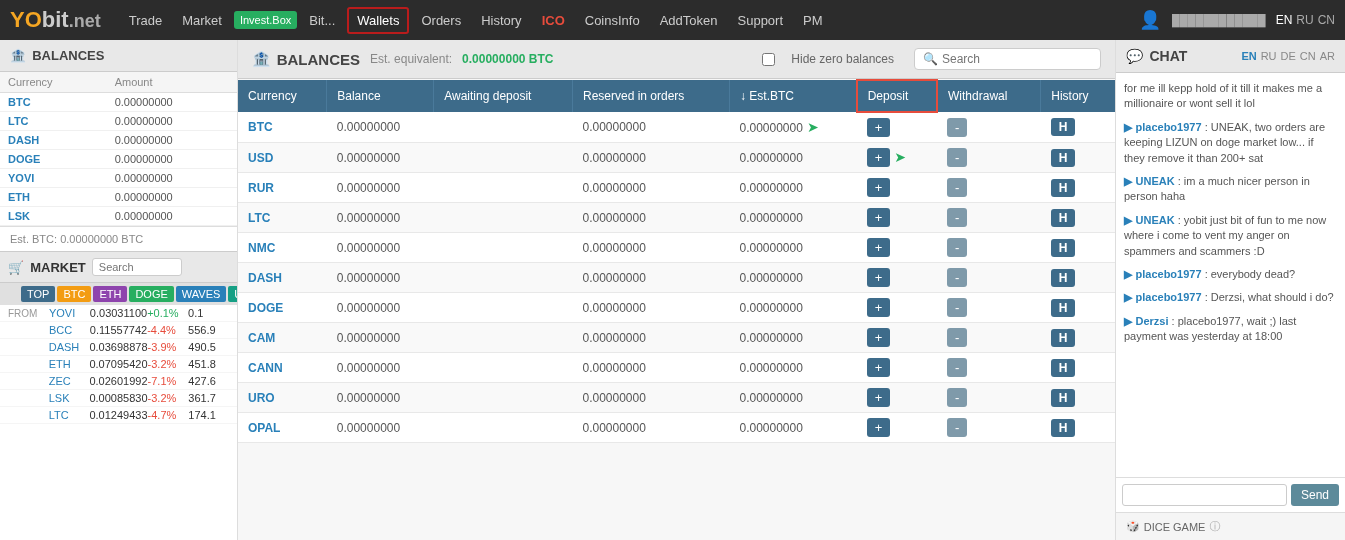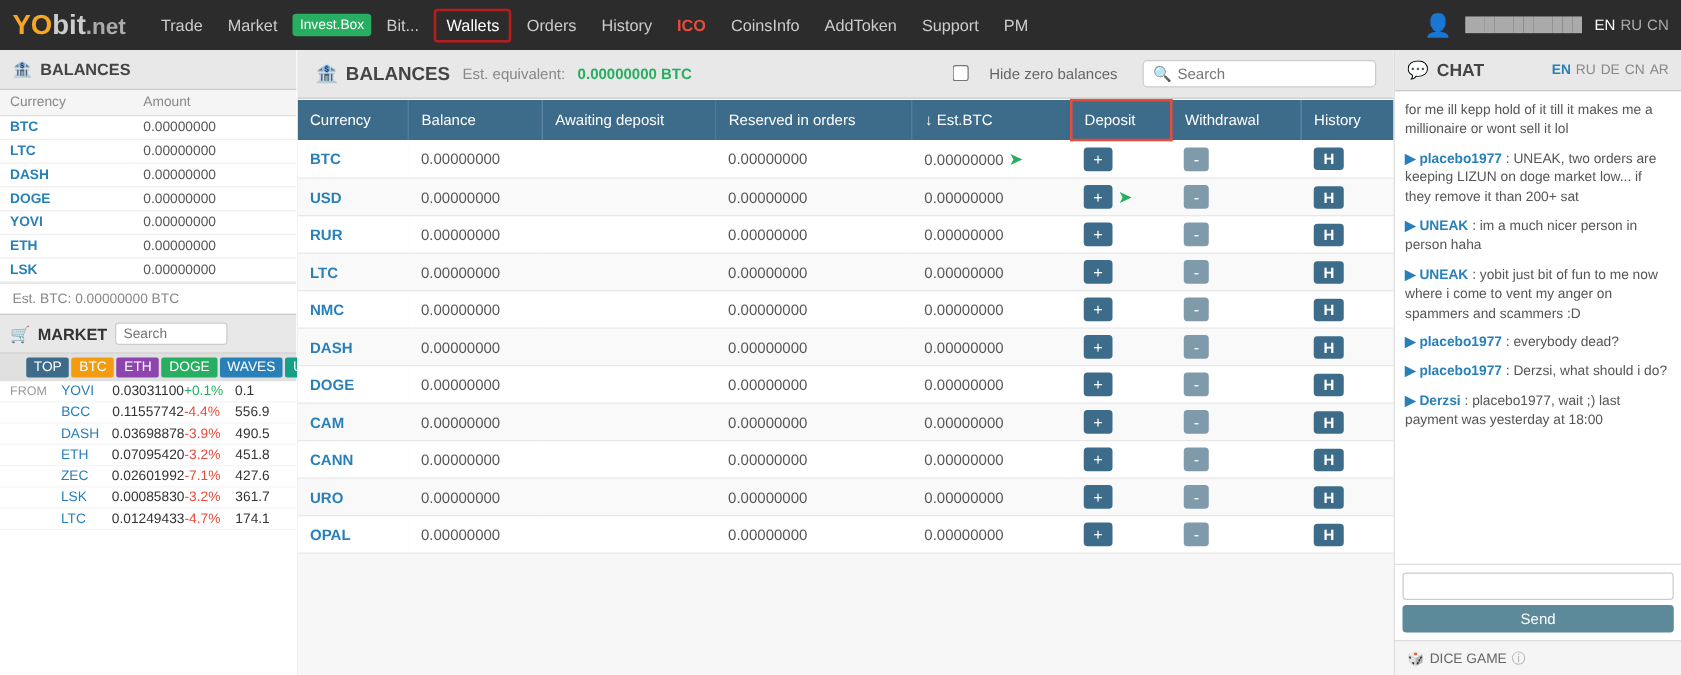--- a/index.html
+++ b/index.html
@@ -159,21 +159,21 @@
     .balances-title {
       font-size: 15px;
       font-weight: bold;
       color: #444;
       display: flex;
       align-items: center;
       gap: 6px;
     }
     .equiv { color: #888; font-size: 12px; }
     .equiv-val { color: #27ae60; font-weight: bold; }
-    .hide-zero { display: flex; align-items: flex-start; gap: 16px; color: #666; font-size: 12px; margin-left: auto; }
+    .hide-zero { display: flex; align-items: flex-end; gap: 16px; color: #666; font-size: 12px; margin-left: auto; }
     .search-box {
       display: flex;
       align-items: center;
       border: 1px solid #ccc;
       border-radius: 4px;
       background: #fff;
       padding: 3px 8px;
       gap: 4px;
       margin-left: 10px;
     }
@@ -271,21 +271,20 @@
     .chat-langs span { cursor: pointer; }
     .chat-langs span.active { color: #2980b9; font-weight: bold; }
     .chat-messages { flex: 1; overflow-y: auto; padding: 8px; font-size: 11px; color: #555; line-height: 1.4; }
     .chat-msg { margin-bottom: 8px; }
     .chat-msg .user { color: #2980b9; font-weight: bold; }
     .chat-input-area {
       display: flex;
       padding: 6px;
       border-top: 1px solid #ddd;
       gap: 4px;
-      flex-direction: column;
     }
     .chat-input {
       flex: 1;
       border: 1px solid #ccc;
       border-radius: 3px;
       padding: 4px 6px;
       font-size: 11px;
       outline: none;
     }
     .chat-send {

